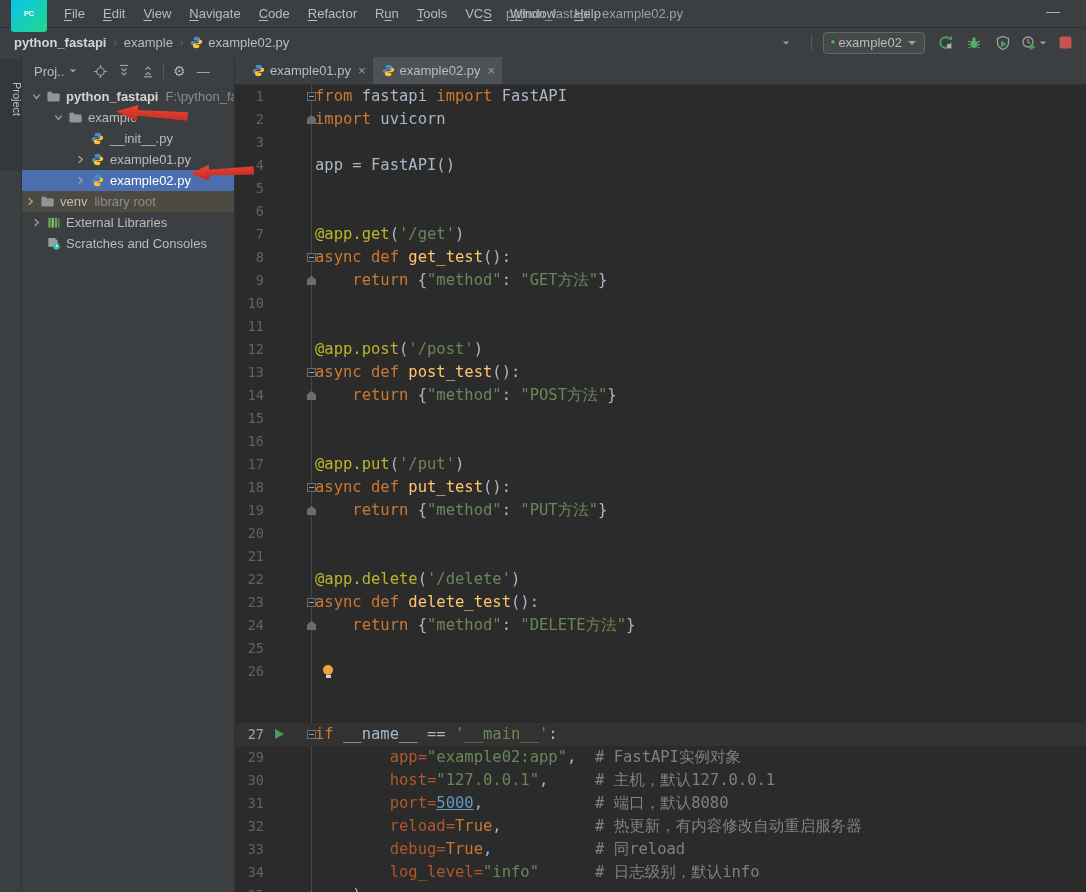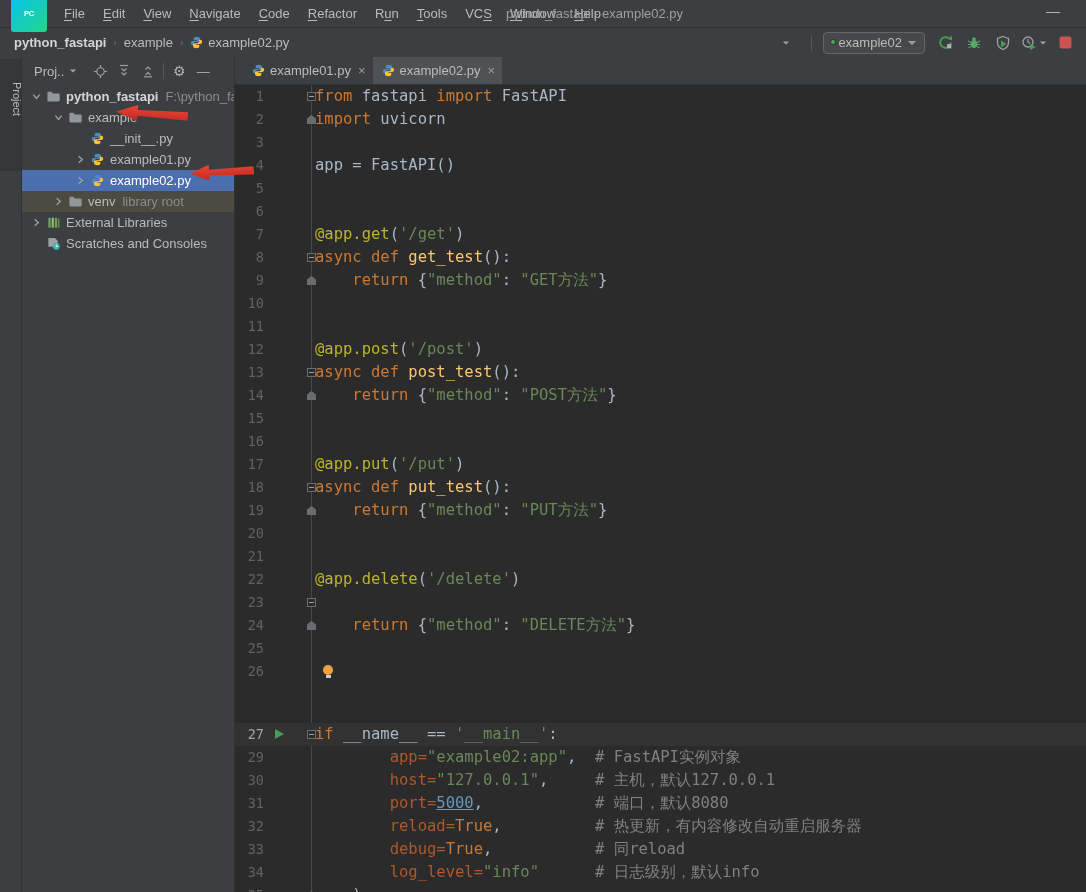--- a/index.html
+++ b/index.html
@@ -303,21 +303,21 @@
             </svg>
           </span>
           <span class="tw">
             <svg width="13" height="13" viewBox="0 0 12 12">
               <path fill="#4B8BBE" d="M6 .8C4 .8 3.4 1.6 3.4 2.6V4h2.8v.6H2.6C1.5 4.6.8 5.4.8 6.6S1.5 8.5 2.5 8.5h1.1V7.1c0-1 .9-1.7 1.9-1.7h2.2c.8 0 1.5-.7 1.5-1.5V2.6C9.2 1.5 8 .8 6 .8z"></path>
               <path fill="#FFC331" d="M6 11.2c2 0 2.6-.8 2.6-1.8V8H5.8v-.6h3.6c1.1 0 1.8-.8 1.8-2S10.5 3.5 9.5 3.5H8.4v1.4c0 1-.9 1.7-1.9 1.7H4.3c-.8 0-1.5.7-1.5 1.5v1.3c0 1.1 1.2 1.8 3.2 1.8z"></path>
             </svg>
           </span>
           <span class="t-label">example02.py</span>
         </div>
-        <div class="tree-row scope-library" style="padding-left: 28px;">
+        <div class="tree-row scope-library" style="">
           <span class="tw">
             <svg width="11" height="11" viewBox="0 0 12 12">
               <polyline points="4,2.5 8,6 4,9.5" fill="none" stroke="#9DA0A3" stroke-width="1.5"></polyline>
             </svg>
           </span>
           <span class="tw">
             <svg width="15" height="15" viewBox="0 0 16 16">
               <path fill="#90969A" d="M1.5 4.2c0-.7.5-1.2 1.2-1.2h3.1l1.6 1.8h6c.7 0 1.2.5 1.2 1.2v6c0 .7-.5 1.2-1.2 1.2H2.7c-.7 0-1.2-.5-1.2-1.2z"></path>
             </svg>
           </span>
@@ -398,21 +398,21 @@
         <div class="line"><span class="num">13</span><span class="fold-m fold-start"></span><span class="code"><span class="sg-k">async</span><span class="sg-p"> </span><span class="sg-k">def</span><span class="sg-p"> </span><span class="sg-f">post_test</span><span class="sg-p">():</span></span></div>
         <div class="line"><span class="num">14</span><span class="fold-m fold-end"></span><span class="code"><span class="sg-p">    </span><span class="sg-k">return</span><span class="sg-p"> {</span><span class="sg-s">"method"</span><span class="sg-p">: </span><span class="sg-s">"POST方法"</span><span class="sg-p">}</span></span></div>
         <div class="line"><span class="num">15</span><span class="code"></span></div>
         <div class="line"><span class="num">16</span><span class="code"></span></div>
         <div class="line"><span class="num">17</span><span class="code"><span class="sg-d">@app.put</span><span class="sg-p">(</span><span class="sg-s">'/put'</span><span class="sg-p">)</span></span></div>
         <div class="line"><span class="num">18</span><span class="fold-m fold-start"></span><span class="code"><span class="sg-k">async</span><span class="sg-p"> </span><span class="sg-k">def</span><span class="sg-p"> </span><span class="sg-f">put_test</span><span class="sg-p">():</span></span></div>
         <div class="line"><span class="num">19</span><span class="fold-m fold-end"></span><span class="code"><span class="sg-p">    </span><span class="sg-k">return</span><span class="sg-p"> {</span><span class="sg-s">"method"</span><span class="sg-p">: </span><span class="sg-s">"PUT方法"</span><span class="sg-p">}</span></span></div>
         <div class="line"><span class="num">20</span><span class="code"></span></div>
         <div class="line"><span class="num">21</span><span class="code"></span></div>
         <div class="line"><span class="num">22</span><span class="code"><span class="sg-d">@app.delete</span><span class="sg-p">(</span><span class="sg-s">'/delete'</span><span class="sg-p">)</span></span></div>
-        <div class="line"><span class="num">23</span><span class="fold-m fold-start"></span></div>
+        <div class="line"><span class="num">23</span><span class="fold-m fold-start"></span><span class="code"><span class="sg-k">async</span><span class="sg-p"> </span><span class="sg-k">def</span><span class="sg-p"> </span><span class="sg-f">delete_test</span><span class="sg-p">():</span></span></div>
         <div class="line"><span class="num">24</span><span class="fold-m fold-end"></span><span class="code"><span class="sg-p">    </span><span class="sg-k">return</span><span class="sg-p"> {</span><span class="sg-s">"method"</span><span class="sg-p">: </span><span class="sg-s">"DELETE方法"</span><span class="sg-p">}</span></span></div>
         <div class="line"><span class="num">25</span><span class="code"></span></div>
         <div class="line"><span class="num">26</span><span class="bulb"></span><span class="code"></span></div>
         <div class="line current"><span class="num">27</span><span class="run-tri"></span><span class="fold-m fold-start"></span><span class="code"><span class="sg-k">if</span><span class="sg-p"> __name__ == </span><span class="sg-s">'__main__'</span><span class="sg-p">:</span></span></div>
         <div class="line"><span class="num">29</span><span class="code"><span class="sg-p">        </span><span class="sg-a">app=</span><span class="sg-s">"example02:app"</span><span class="sg-p">,  </span><span class="sg-c"># FastAPI实例对象</span></span></div>
         <div class="line"><span class="num">30</span><span class="code"><span class="sg-p">        </span><span class="sg-a">host=</span><span class="sg-s">"127.0.0.1"</span><span class="sg-p">,     </span><span class="sg-c"># 主机，默认127.0.0.1</span></span></div>
         <div class="line"><span class="num">31</span><span class="code"><span class="sg-p">        </span><span class="sg-a">port=</span><span class="sg-n">5000</span><span class="sg-p">,            </span><span class="sg-c"># 端口，默认8080</span></span></div>
         <div class="line"><span class="num">32</span><span class="code"><span class="sg-p">        </span><span class="sg-a">reload=</span><span class="sg-k">True</span><span class="sg-p">,          </span><span class="sg-c"># 热更新，有内容修改自动重启服务器</span></span></div>
         <div class="line"><span class="num">33</span><span class="code"><span class="sg-p">        </span><span class="sg-a">debug=</span><span class="sg-k">True</span><span class="sg-p">,           </span><span class="sg-c"># 同reload</span></span></div>
         <div class="line"><span class="num">34</span><span class="code"><span class="sg-p">        </span><span class="sg-a">log_level=</span><span class="sg-s">"info"</span><span class="sg-p">      </span><span class="sg-c"># 日志级别，默认info</span></span></div>

